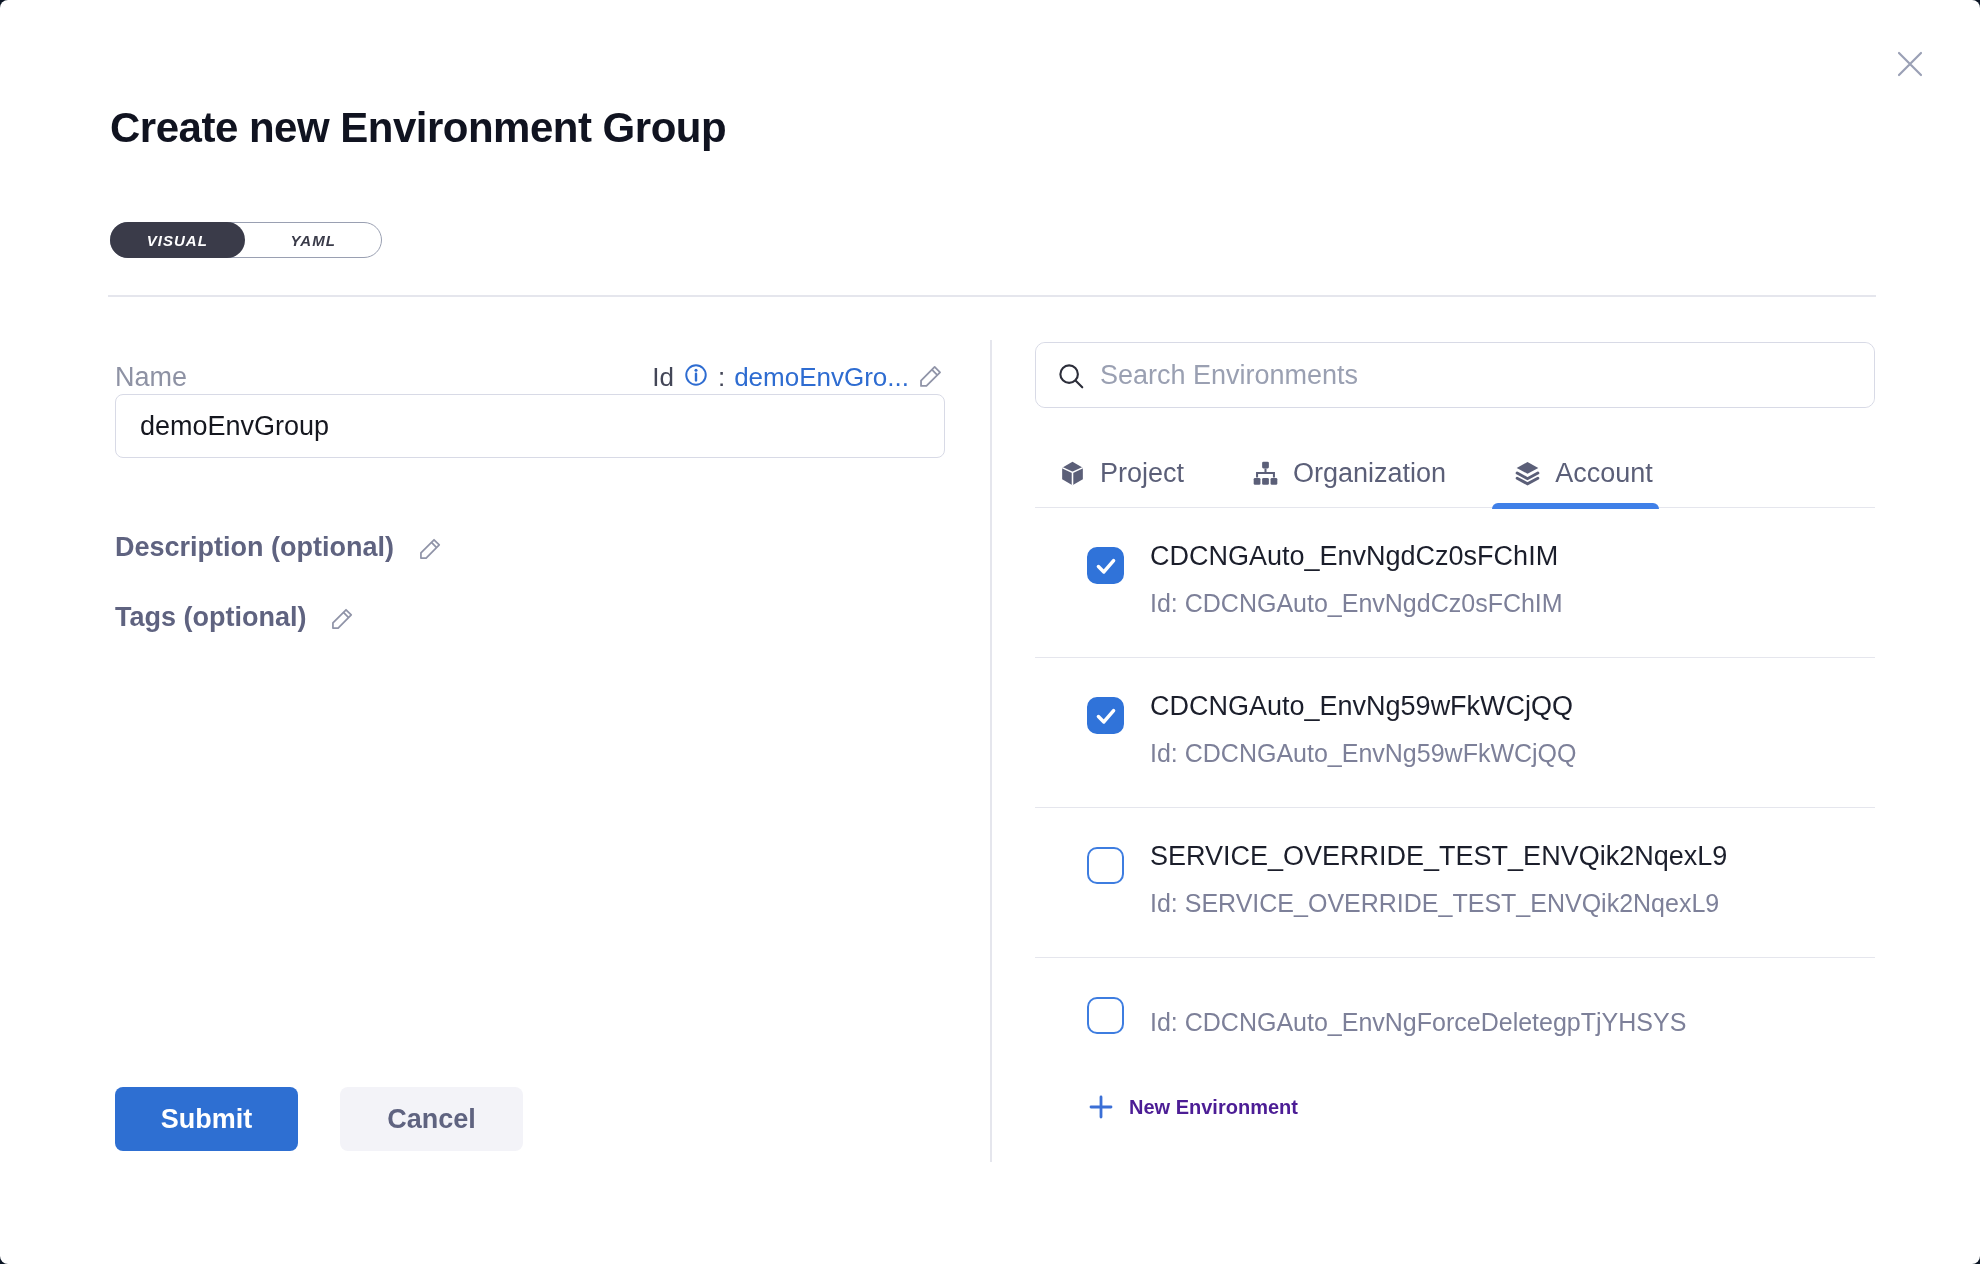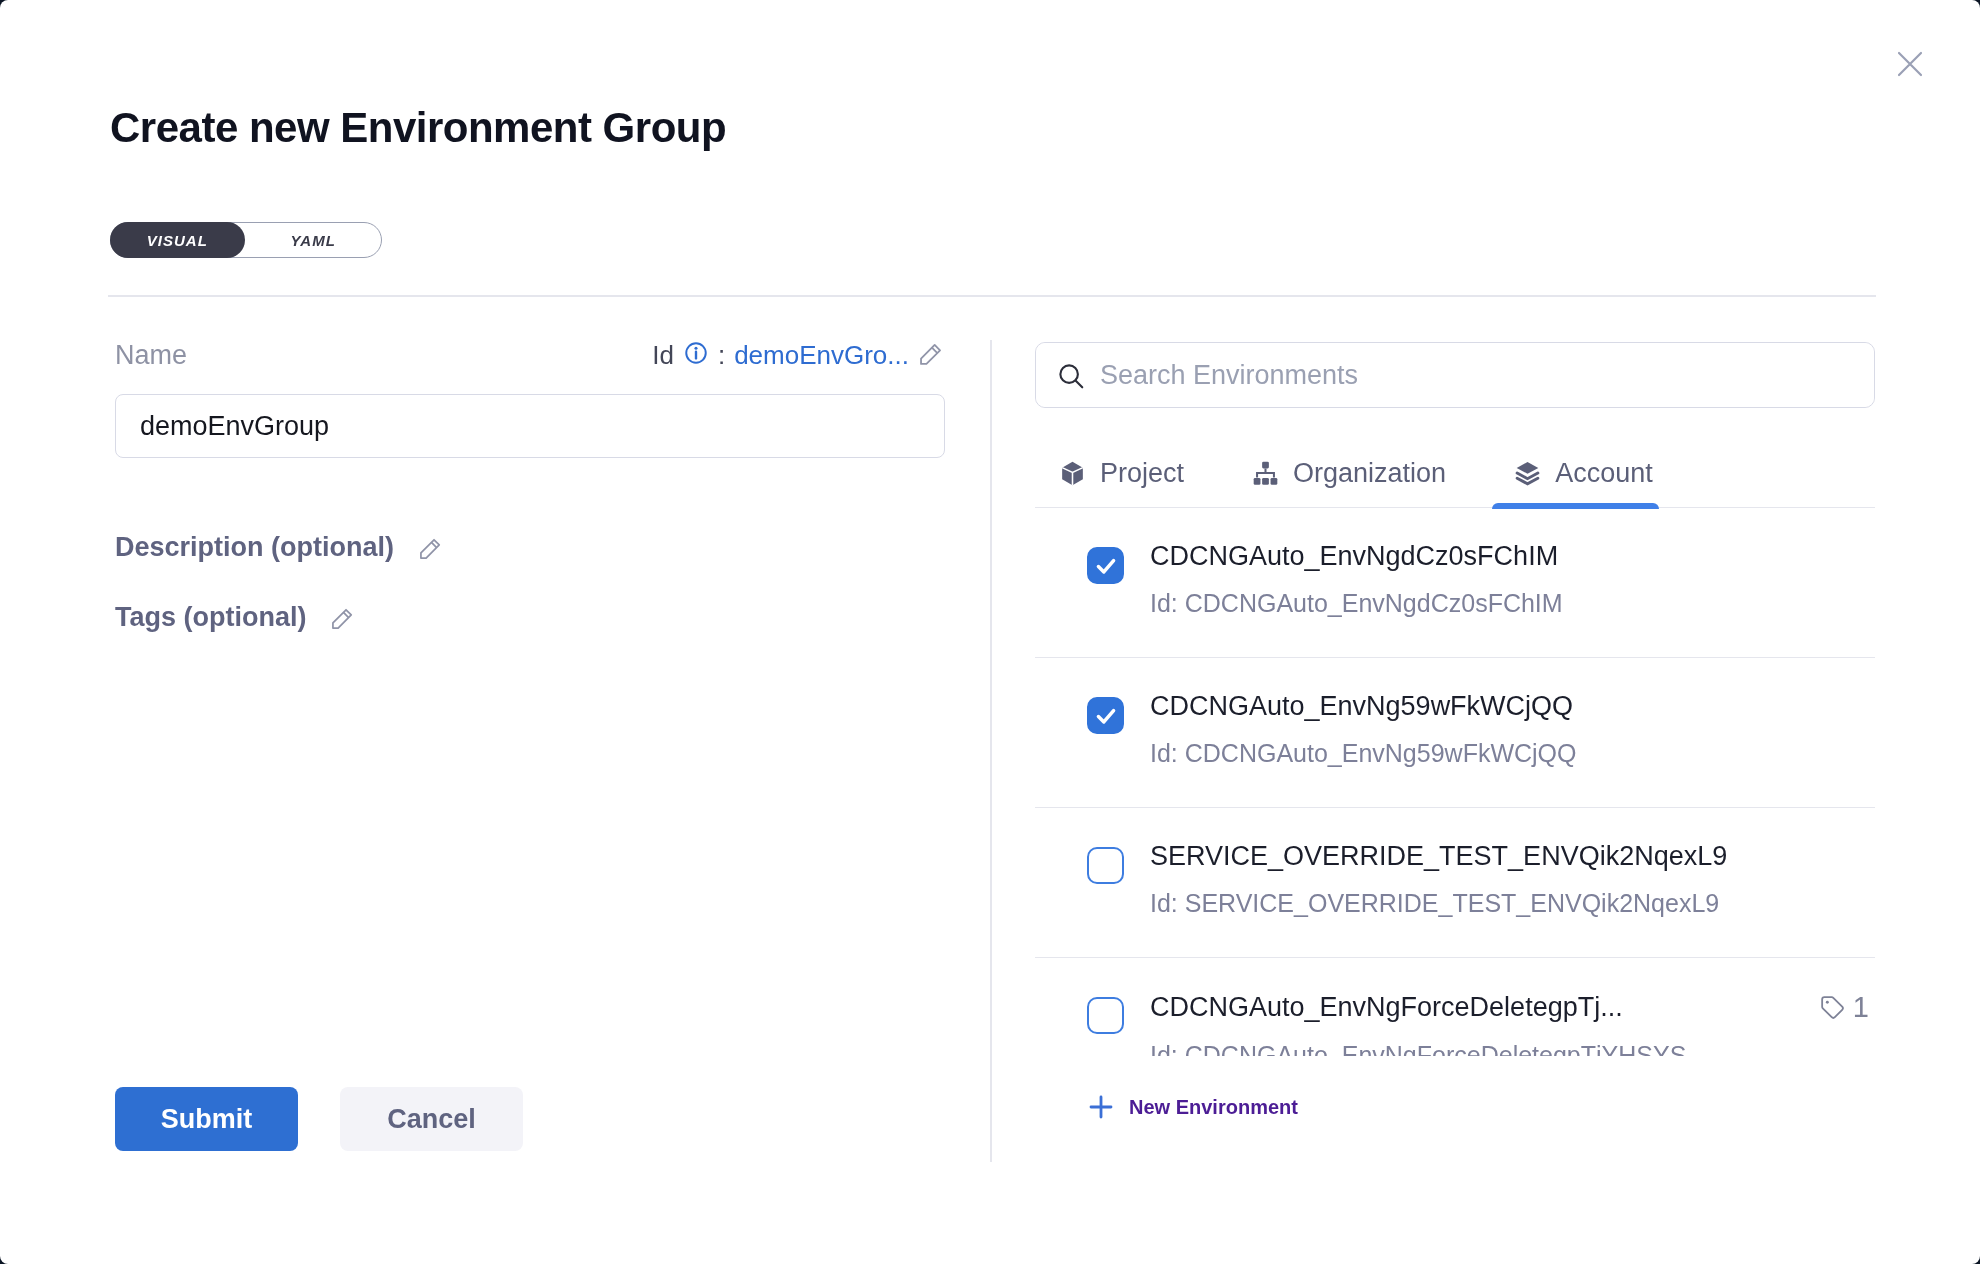--- a/index.html
+++ b/index.html
@@ -47,21 +47,21 @@
   .divider-h {
     position:absolute; left:108px; top:295px;
     width:1768px; height:1.5px; background:#e5e6ed;
   }
   .divider-v {
     position:absolute; left:990px; top:340px;
     width:1.5px; height:822px; background:#e5e6ed;
   }
   
   .name-row {
-    position:absolute; left:115px; top:340px; width:830px;
+    position:absolute; left:115px; top:362px; width:830px;
     display:flex; align-items:center; justify-content:space-between;
   }
   .name-label { font-size:27px; color:#8e92a4; }
   .id-group { display:flex; align-items:flex-start; gap:9px; }
   .id-label { font-size:26px; color:#434657; font-weight:500; }
   .id-colon { font-size:26px; color:#434657; }
   .id-value { font-size:26px; color:#2e6cd1; font-weight:500; cursor:pointer; }
   .name-input {
     position:absolute; left:115px; top:394px;
     width:830px; height:64px;
@@ -303,30 +303,20 @@
     </div>
   </div>
 
   <div class="env-row">
     <div class="cb-col">
       <div class="cb">
         
       </div>
     </div>
     <div class="env-content">
-      <div class="env-title-row">
-        <span class="env-name">CDCNGAuto_EnvNgForceDeletegpTj...</span>
-        <span class="env-tags">
-          <svg width="27" height="27" viewBox="0 0 24 24">
-            <path d="M20.6 11.3 L12.7 3.4 A2 2 0 0 0 11.3 2.8 H4.8 A2 2 0 0 0 2.8 4.8 V11.3 C2.8 11.83 3.01 12.34 3.39 12.71 L11.3 20.6 A2 2 0 0 0 14.1 20.6 L20.6 14.1 A2 2 0 0 0 20.6 11.3 Z" fill="none" stroke="#7e8297" stroke-width="1.6"></path>
-            <circle cx="7.4" cy="7.4" r="1.3" fill="#7e8297"></circle>
-          </svg>
-          <span class="tag-num">1</span>
-        </span>
-      </div>
       <div class="env-id">Id: CDCNGAuto_EnvNgForceDeletegpTjYHSYS</div>
     </div>
   </div>
 </div>
 
     <div class="new-env">
       <svg width="28" height="28" viewBox="0 0 28 28">
         <path d="M14 4 V24 M4 14 H24" stroke="#3b6fd6" stroke-width="2.8" stroke-linecap="round"></path>
       </svg>
       <span class="new-env-label">New Environment</span>

